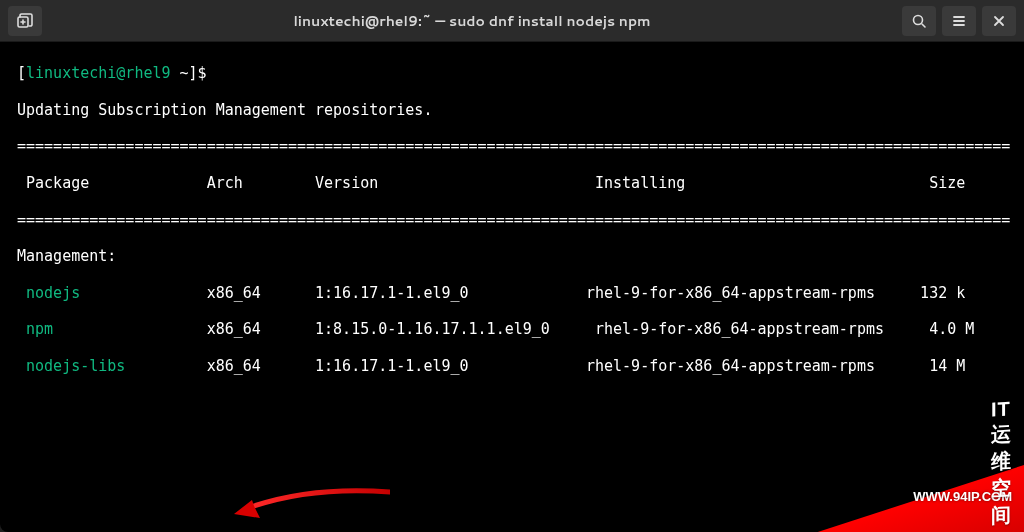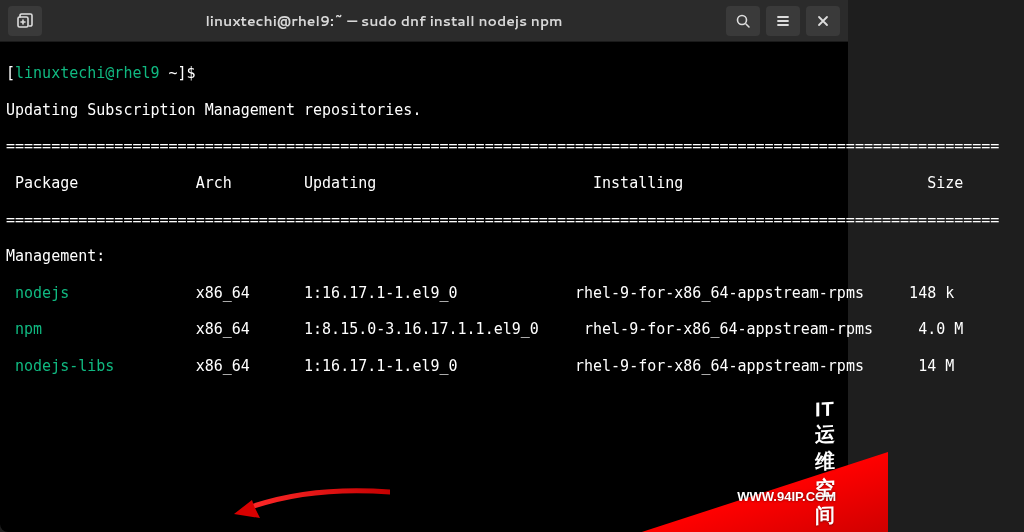--- a/index.html
+++ b/index.html
@@ -8,21 +8,21 @@
     width: 1024px;
     height: 532px;
     background: #1e1e1e;
     font-family: "DejaVu Sans Mono", "Liberation Mono", monospace;
     font-size: 15px;
     overflow: hidden;
     position: relative;
   }
   .window {
     position: relative;
-    width: 848px;
+    width: 1024px;
     height: 532px;
     background: #000;
     border-radius: 8px;
     box-sizing: border-box;
   }
   .titlebar {
     height: 42px;
     background: #2b2b2b;
     border-bottom: 1px solid #1a1a1a;
     display: flex;
@@ -101,21 +101,21 @@
     right: 12px;
     bottom: 3px;
     color: #fff;
     font-family: "Arial Black", Arial, sans-serif;
     font-weight: 900;
     font-size: 20px;
     letter-spacing: 1px;
     transform: skewY(-3deg);
     text-shadow: 0 1px 2px rgba(0,0,0,0.4);
   }
-  .rowline { display: block; }
+  .rowline { display: block; margin-left: 11px; }
 </style>
 </head>
 <body>
 
 <div class="window">
 
   <div class="titlebar">
     <div class="tb-left">
       <div class="tb-btn">
         <svg width="18" height="18" viewBox="0 0 18 18" stroke="#ddd" stroke-width="1.6" fill="none" stroke-linecap="round">
@@ -143,25 +143,25 @@
           <path d="M3 3 L11 11 M11 3 L3 11"></path>
         </svg>
       </div>
     </div>
   </div>
 
   <div class="terminal">
 <span class="rowline"><span class="white">[</span><span class="green">linuxtechi@rhel9</span> <span class="white">~</span><span class="white">]$</span></span>
 <span class="rowline">Updating Subscription Management repositories.</span>
 <span class="rowline">==============================================================================================================</span>
-<span class="rowline"> <span>Package</span>             <span>Arch</span>        <span>Updating</span>                        <span>Installing</span>                           <span>Size</span></span>
+<span class="rowline"> <span>Package</span>             <span>Arch</span>        <span>Version</span>                        <span>Installing</span>                           <span>Size</span></span>
 <span class="rowline">==============================================================================================================</span>
 <span class="rowline">Management:</span>
-<span class="rowline"> <span class="green">nodejs</span>              <span>x86_64</span>      <span>1:16.17.1-1.el9_0</span>             <span>rhel-9-for-x86_64-appstream-rpms</span>     <span>148 k</span></span>
-<span class="rowline"> <span class="green">npm</span>                 <span>x86_64</span>      <span>1:8.15.0-3.16.17.1.1.el9_0</span>     <span>rhel-9-for-x86_64-appstream-rpms</span>     <span>4.0 M</span></span>
+<span class="rowline"> <span class="green">nodejs</span>              <span>x86_64</span>      <span>1:16.17.1-1.el9_0</span>             <span>rhel-9-for-x86_64-appstream-rpms</span>     <span>132 k</span></span>
+<span class="rowline"> <span class="green">npm</span>                 <span>x86_64</span>      <span>1:8.15.0-1.16.17.1.1.el9_0</span>     <span>rhel-9-for-x86_64-appstream-rpms</span>     <span>4.0 M</span></span>
 <span class="rowline"> <span class="green">nodejs-libs</span>         <span>x86_64</span>      <span>1:16.17.1-1.el9_0</span>             <span>rhel-9-for-x86_64-appstream-rpms</span>     <span> 14 M</span></span>
 
 
 
 
 
 
 
 
 

